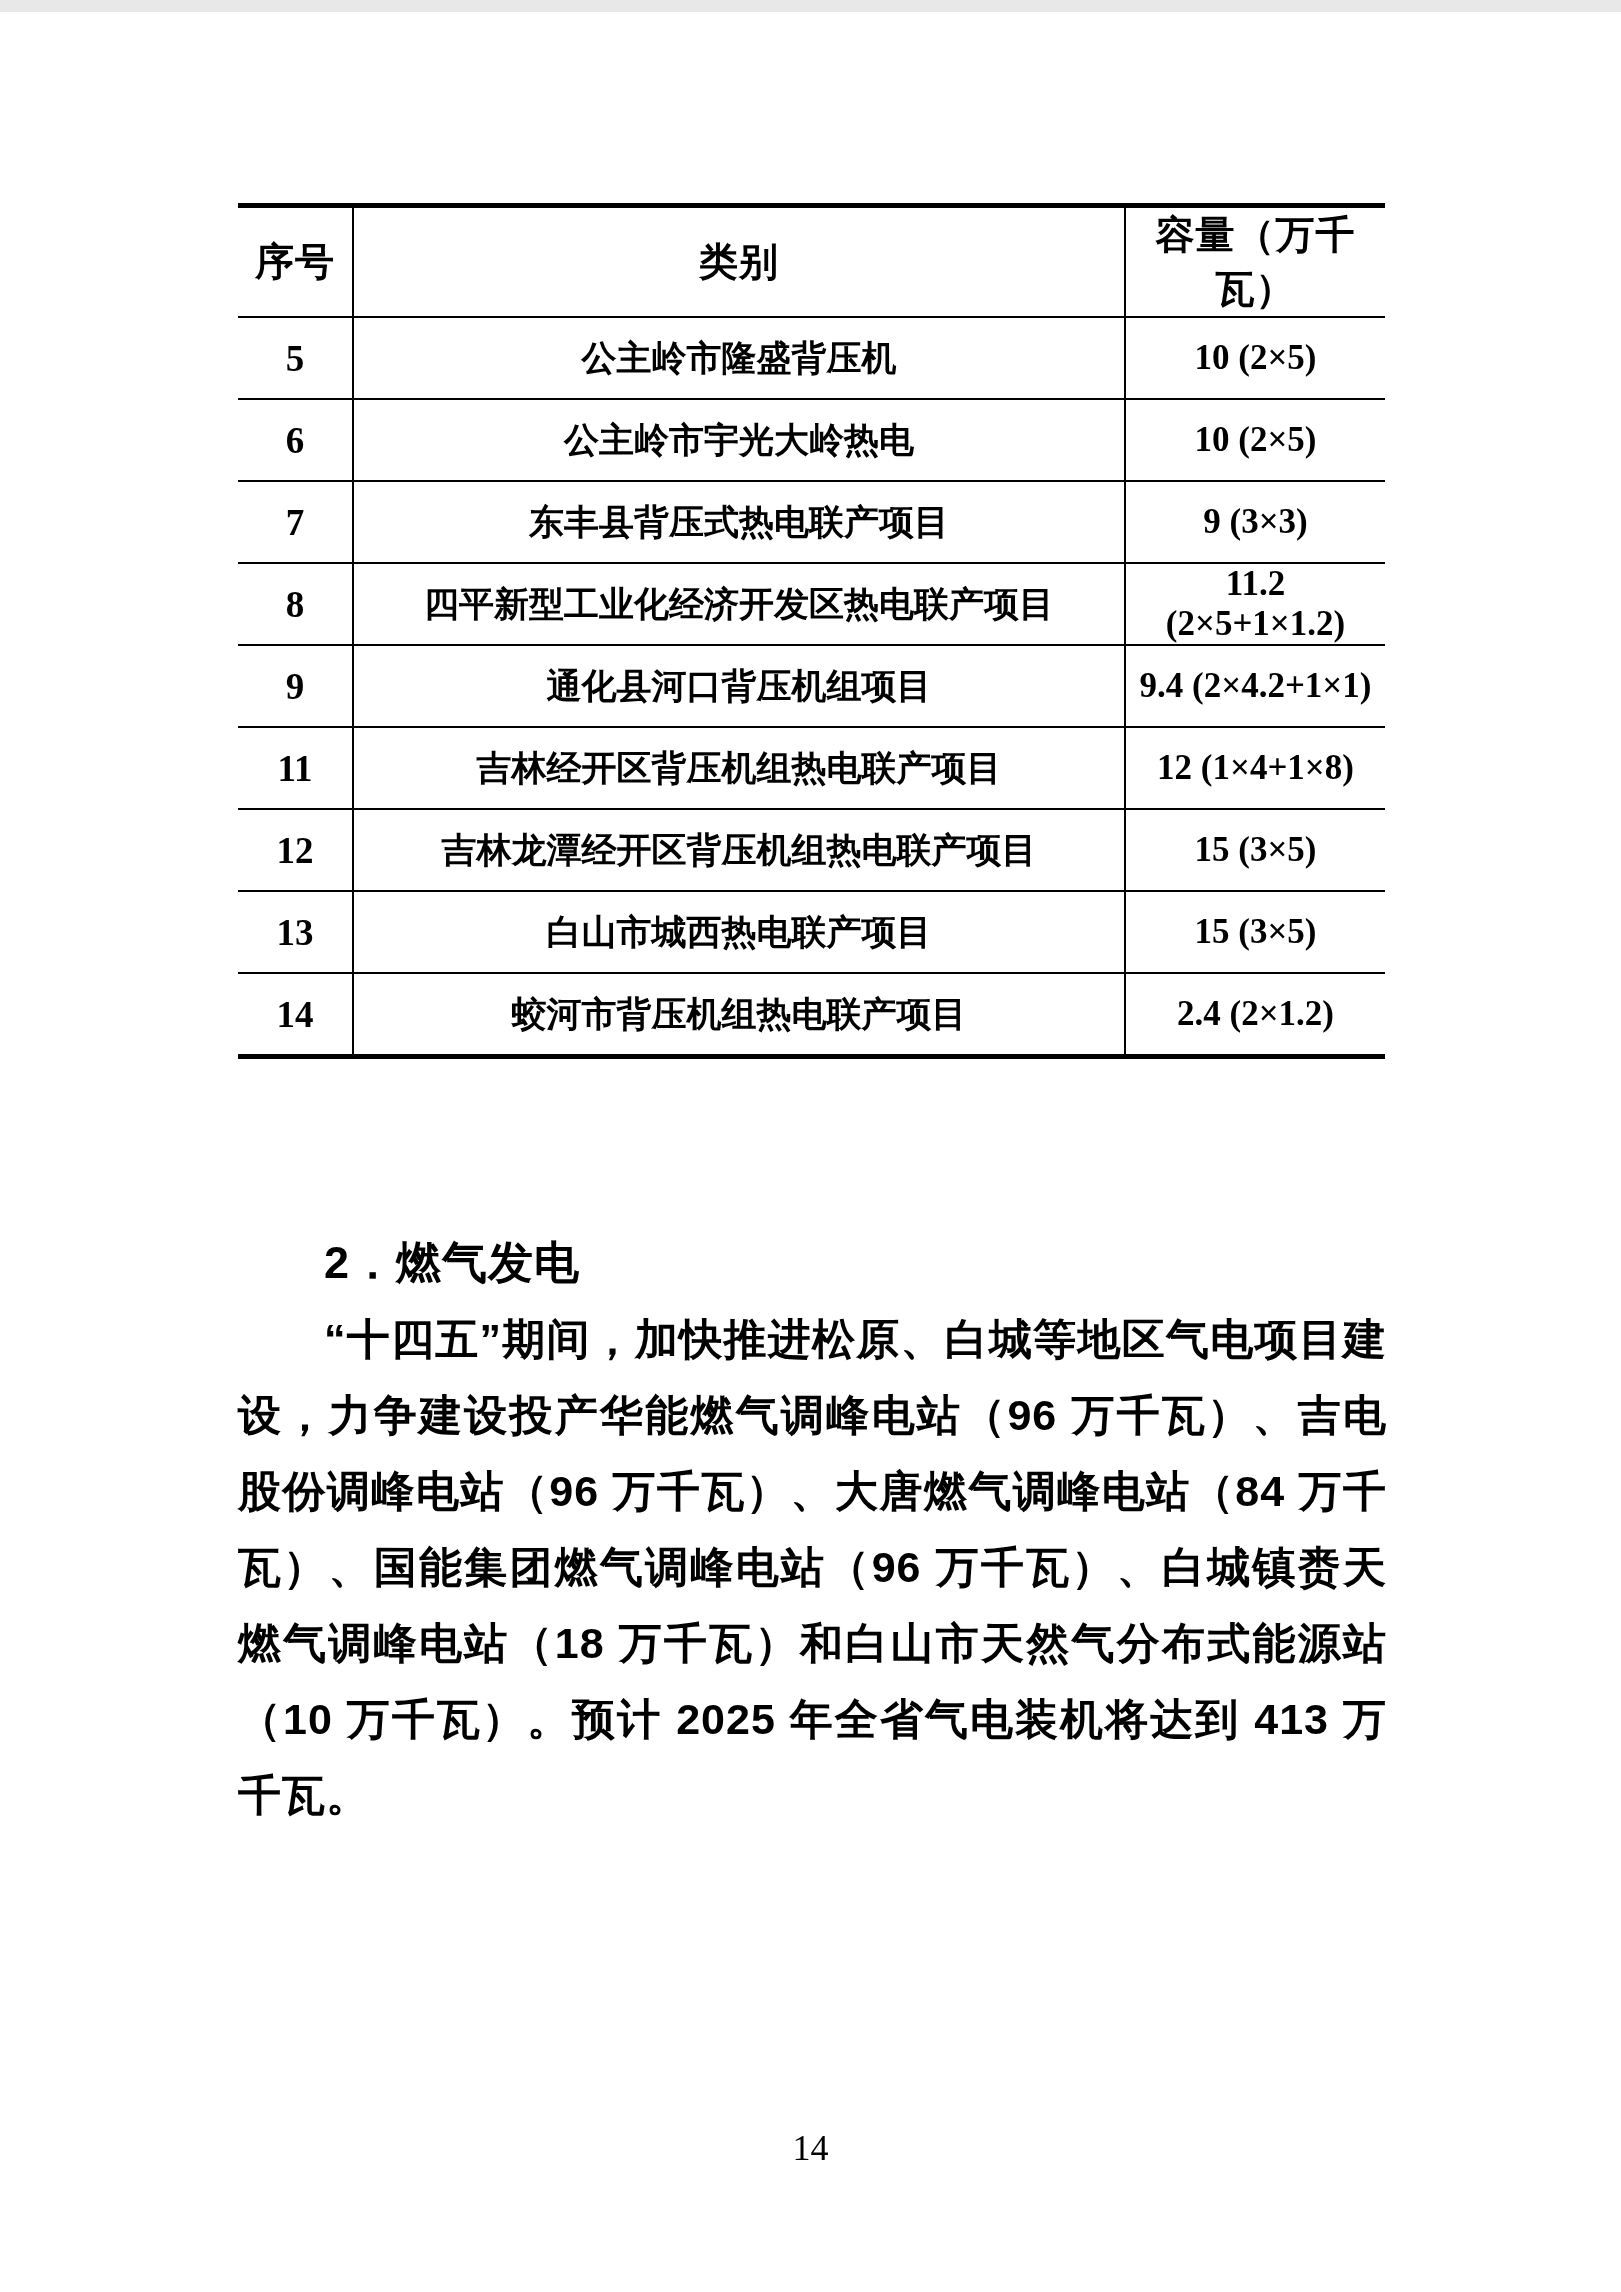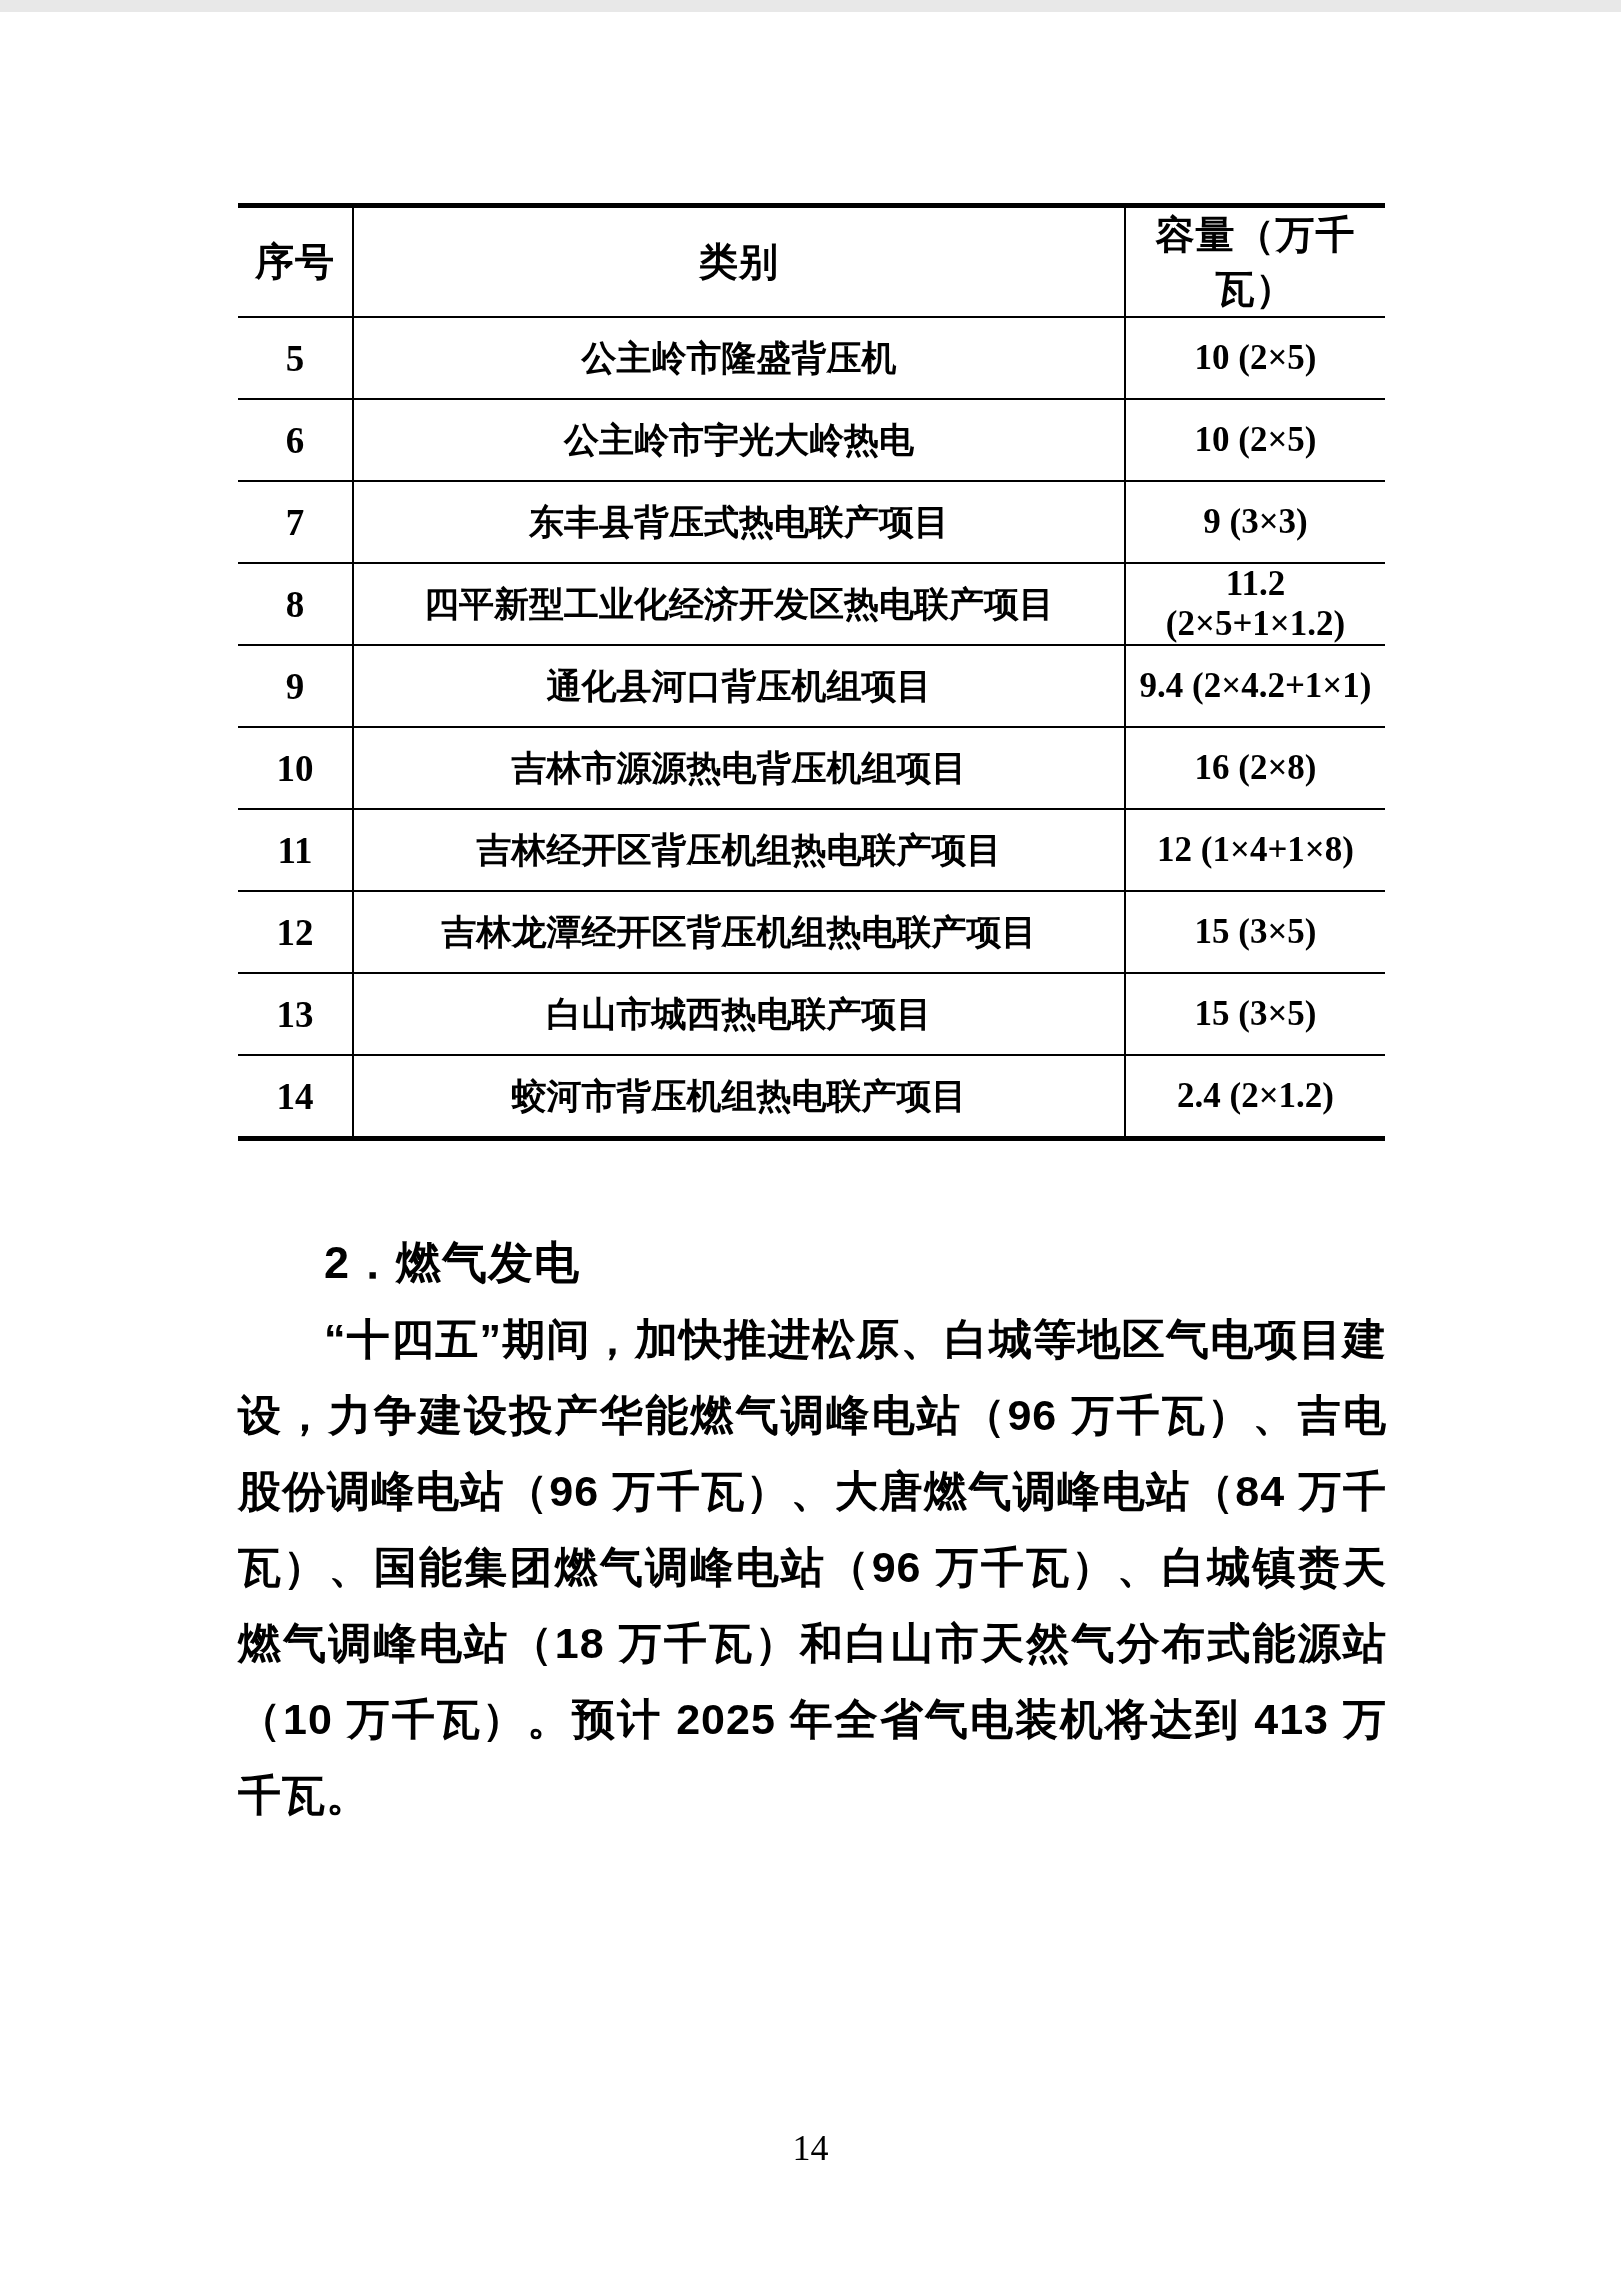--- a/index.html
+++ b/index.html
@@ -147,25 +147,20 @@
           <td class="cell-no">8</td>
           <td class="cell-category">四平新型工业化经济开发区热电联产项目</td>
           <td class="cell-capacity">11.2 (2×5+1×1.2)</td>
         </tr>
         <tr>
           <td class="cell-no">9</td>
           <td class="cell-category">通化县河口背压机组项目</td>
           <td class="cell-capacity">9.4 (2×4.2+1×1)</td>
         </tr>
         <tr>
-          <td class="cell-no">10</td>
-          <td class="cell-category">吉林市源源热电背压机组项目</td>
-          <td class="cell-capacity">16 (2×8)</td>
-        </tr>
-        <tr>
           <td class="cell-no">11</td>
           <td class="cell-category">吉林经开区背压机组热电联产项目</td>
           <td class="cell-capacity">12 (1×4+1×8)</td>
         </tr>
         <tr>
           <td class="cell-no">12</td>
           <td class="cell-category">吉林龙潭经开区背压机组热电联产项目</td>
           <td class="cell-capacity">15 (3×5)</td>
         </tr>
         <tr>

